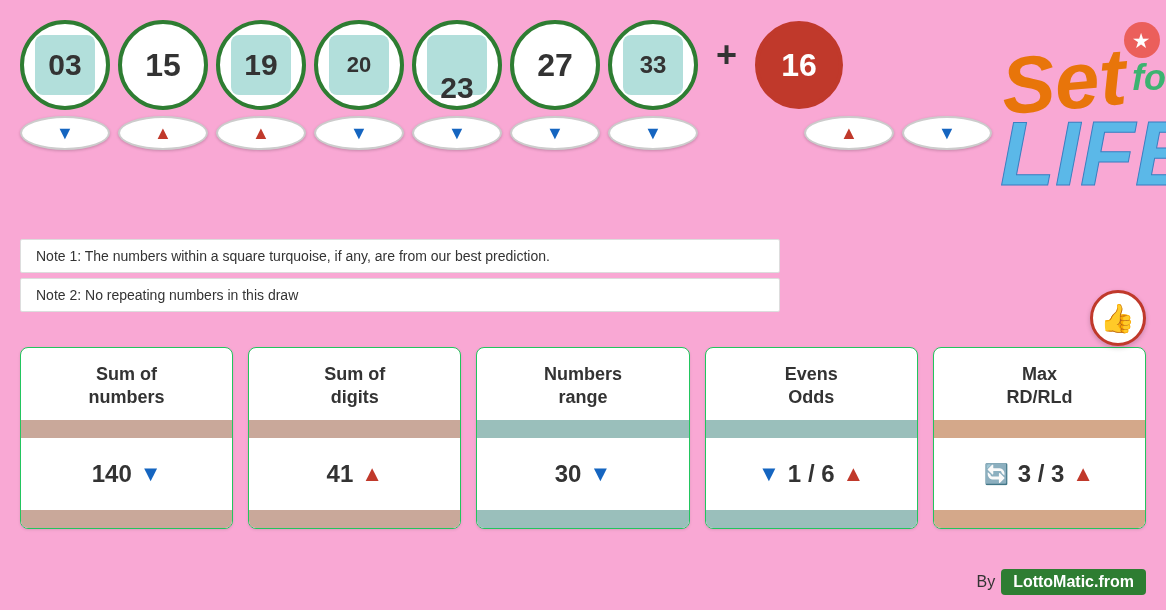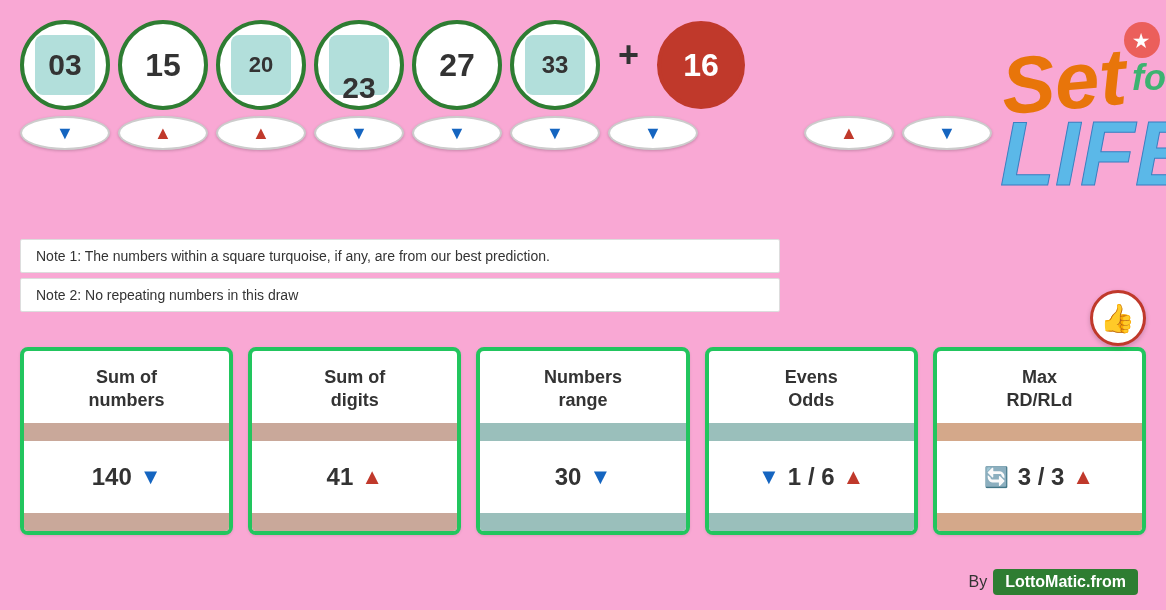--- a/index.html
+++ b/index.html
@@ -131,21 +131,21 @@
     .stats-section {
       display: flex;
       gap: 15px;
       padding: 20px 20px;
       margin-top: 5px;
     }
 
     .stat-card {
       background: white;
       border-radius: 8px;
-      border: 4px solid #22c55e;
+      border: 1px solid #22c55e;
       flex: 1;
       overflow: hidden;
       box-shadow: 0 1px 3px rgba(0,0,0,0.1);
     }
 
     .stat-card-title {
       padding: 15px 10px 10px;
       text-align: center;
       font-size: 18px;
       font-weight: bold;
@@ -207,21 +207,21 @@
       font-size: 28px;
       cursor: pointer;
       box-shadow: 0 2px 5px rgba(0,0,0,0.2);
       color: #1565c0;
     }
 
     
     .branding {
       position: absolute;
       bottom: 15px;
-      right: 28px;
+      right: 20px;
       display: flex;
       align-items: center;
       gap: 6px;
       font-size: 16px;
       color: #333;
     }
 
     .branding-badge {
       background: #2e7d32;
       color: white;
@@ -251,20 +251,25 @@
         <div class="ball" style="position:relative; z-index:2;">
           <div class="ball-inner-square">
             <span style="font-size:30px;font-weight:bold;color:#333;">03</span>
           </div>
         </div>
 
         <div class="ball" style="z-index:2;">
           <span>15</span>
         </div>
 
+        <div class="ball" style="z-index:2;">
+          <div class="ball-inner-square">
+            <span style="font-size:30px;font-weight:bold;color:#333;">19</span>
+          </div>
+        </div>
 
         <div class="ball" style="z-index:2;">
           <div class="ball-inner-square">
             <span style="font-size:22px;font-weight:bold;color:#333;">20</span>
           </div>
         </div>
 
         <div class="ball" style="z-index:2;">
           <div class="ball-inner-square">
             <span style="font-size:30px;font-weight:bold;color:#333;margin-top:45px;">23</span>

